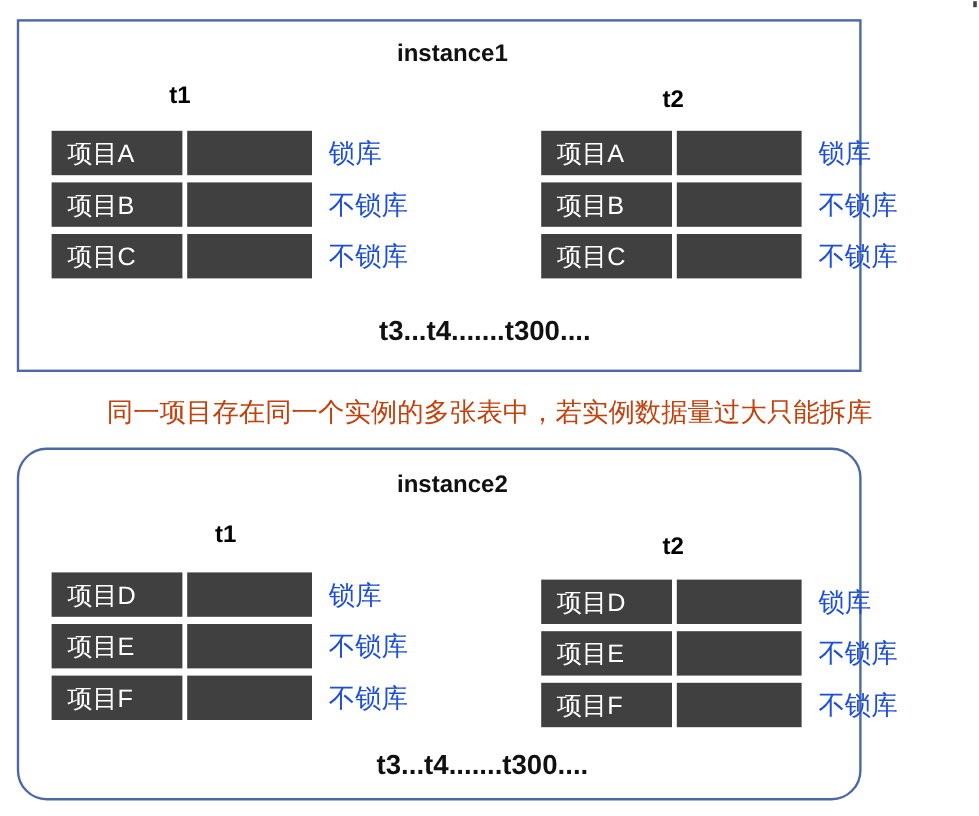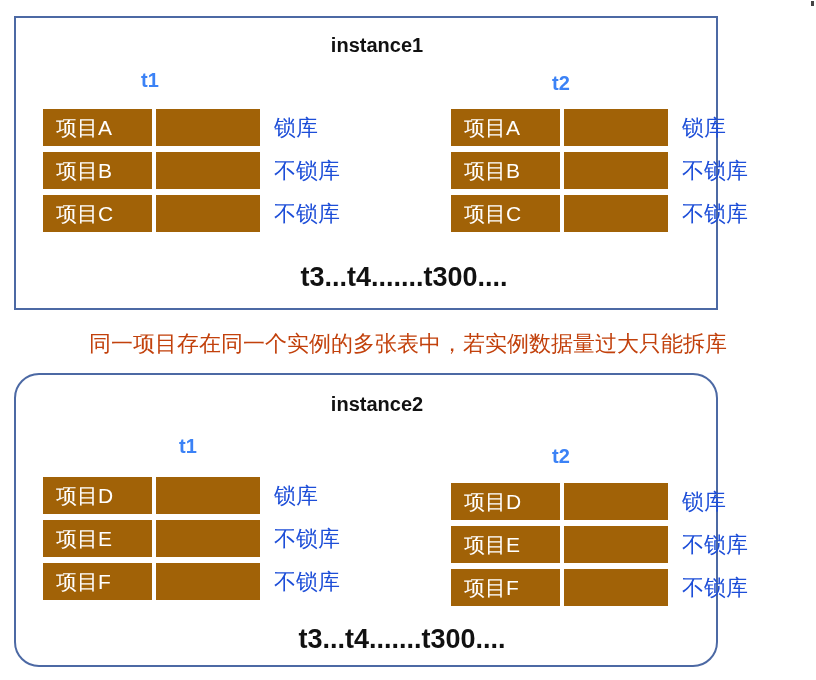--- a/index.html
+++ b/index.html
@@ -29,36 +29,36 @@
     font-size: 20px;
     font-weight: bold;
     color: #111111;
     white-space: nowrap;
   }
   .tlabel {
     position: absolute;
     transform: translateX(-50%);
     font-size: 20px;
     font-weight: bold;
-    color: #3b82f6;
+    color: #000000;
     white-space: nowrap;
   }
   .dbtable {
     position: absolute;
     display: flex;
     flex-direction: column;
     gap: 6px;
   }
   .trow {
     display: flex;
     align-items: stretch;
     height: 37px;
   }
   .cell {
-    background: #a16207;
+    background: #404040;
     text-align: center;
   }
   .cell.item {
     width: 109px;
     margin-right: 4px;
     color: #ffffff;
     font-size: 21px;
     display: flex;
     align-items: center;
     padding-left: 13px;
@@ -72,21 +72,21 @@
     margin-left: 14px;
     font-size: 22px;
     color: #1d4ed8;
     display: flex;
     align-items: center;
     white-space: nowrap;
   }
   .more-label {
     position: absolute;
     transform: translateX(-50%);
-    font-size: 27px;
+    font-size: 23px;
     font-weight: bold;
     color: #111111;
     white-space: nowrap;
   }
   .caption {
     position: absolute;
     left: 0;
     top: 329px;
     width: 816px;
     text-align: center;

